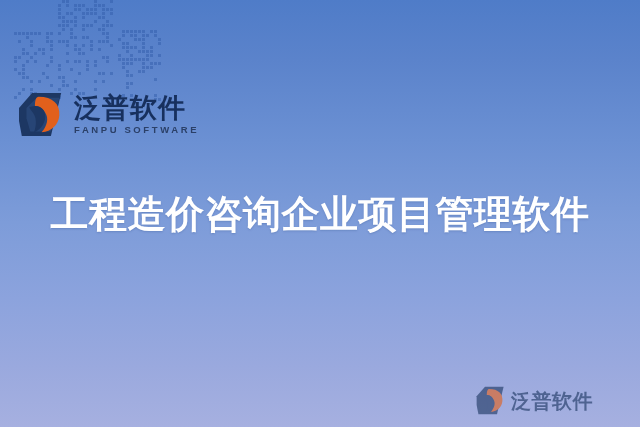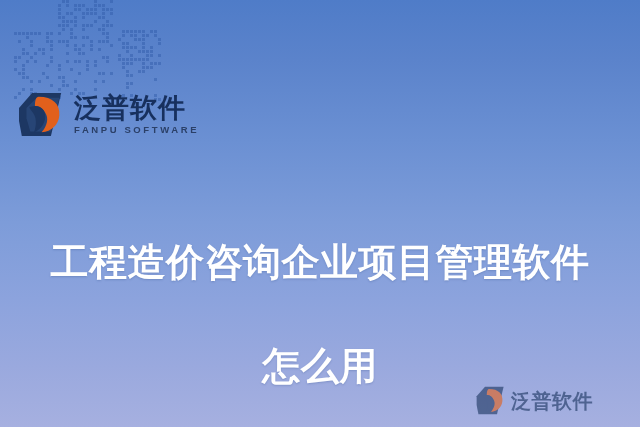--- a/index.html
+++ b/index.html
@@ -86,21 +86,20 @@
     font-size: 38px;
     font-weight: 700;
     line-height: 56px;
     letter-spacing: 0.5px;
     font-family: "DejaVu Sans", "Liberation Sans", sans-serif;
     text-shadow: 0 1px 2px rgba(40,70,130,.25);
   }
   #headline .ln {
     display: block;
     white-space: nowrap;
-    margin-top: 48px;
   }
   #headline .ln1 { padding: 0 4px; }
 
   
   #watermark {
     position: absolute;
     right: 12px;
     bottom: 12px;
     width: 152px;
     opacity: .62;
@@ -393,21 +392,20 @@
       <path d="M36 30 C50 30 58 40 58 52 C58 66 48 80 34 86 C40 70 40 52 30 42 C26 37 24 34 24 32 Z" fill="#1d3763"></path>
     </svg>
     <div id="logo-wordmark">
       <div id="logo-cn">泛普软件</div>
       <div id="logo-en">FANPU SOFTWARE</div>
     </div>
   </div>
 
   <div id="headline">
     <span class="ln ln1">工程造价咨询企业项目管理软件</span>
-    <span class="ln ln2">怎么用</span>
   </div>
 
   <div id="watermark">
     <div id="watermark-top">
       <svg id="wm-mark" viewBox="0 0 100 96">
         <path d="M30 2 L92 2 L70 94 L8 94 L2 62 L2 34 Z" fill="#1d3763"></path>
         <path d="M44 10 C74 10 90 26 88 50 C86 70 72 84 50 86 C62 72 66 56 58 44 C52 34 44 30 36 30 C36 18 38 10 44 10 Z" fill="#e2601c"></path>
         <path d="M36 30 C50 30 58 40 58 52 C58 66 48 80 34 86 C40 70 40 52 30 42 C26 37 24 34 24 32 Z" fill="#1d3763"></path>
       </svg>
       <div id="wm-cn">泛普软件</div>

